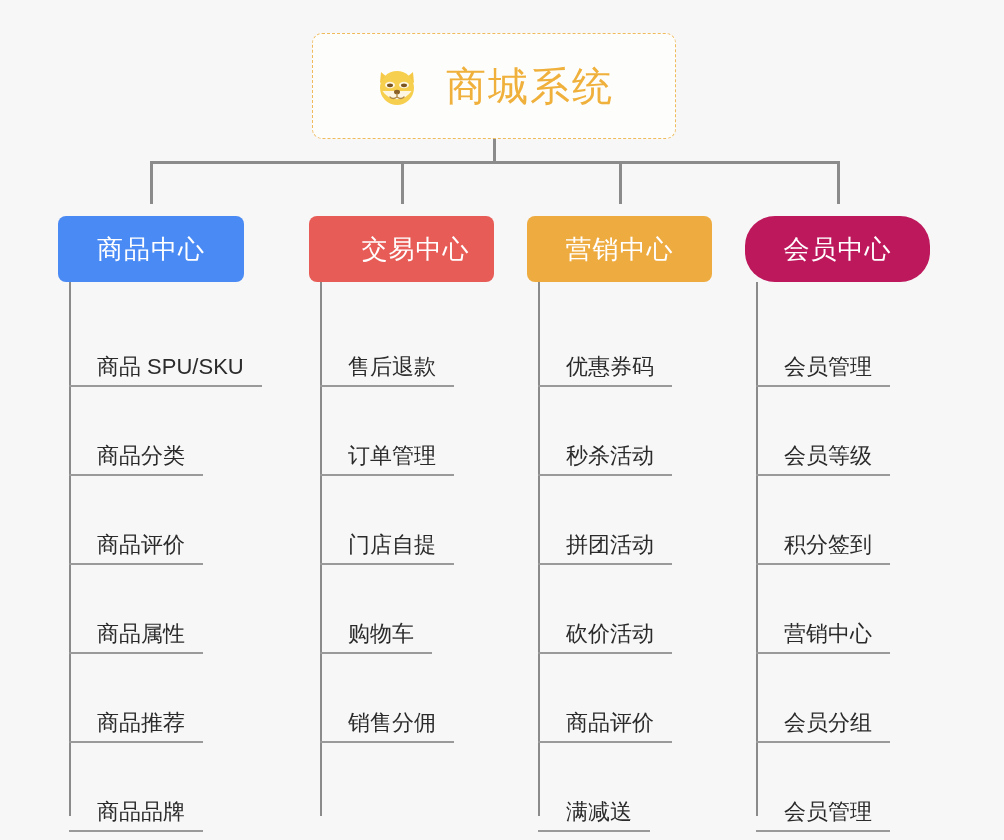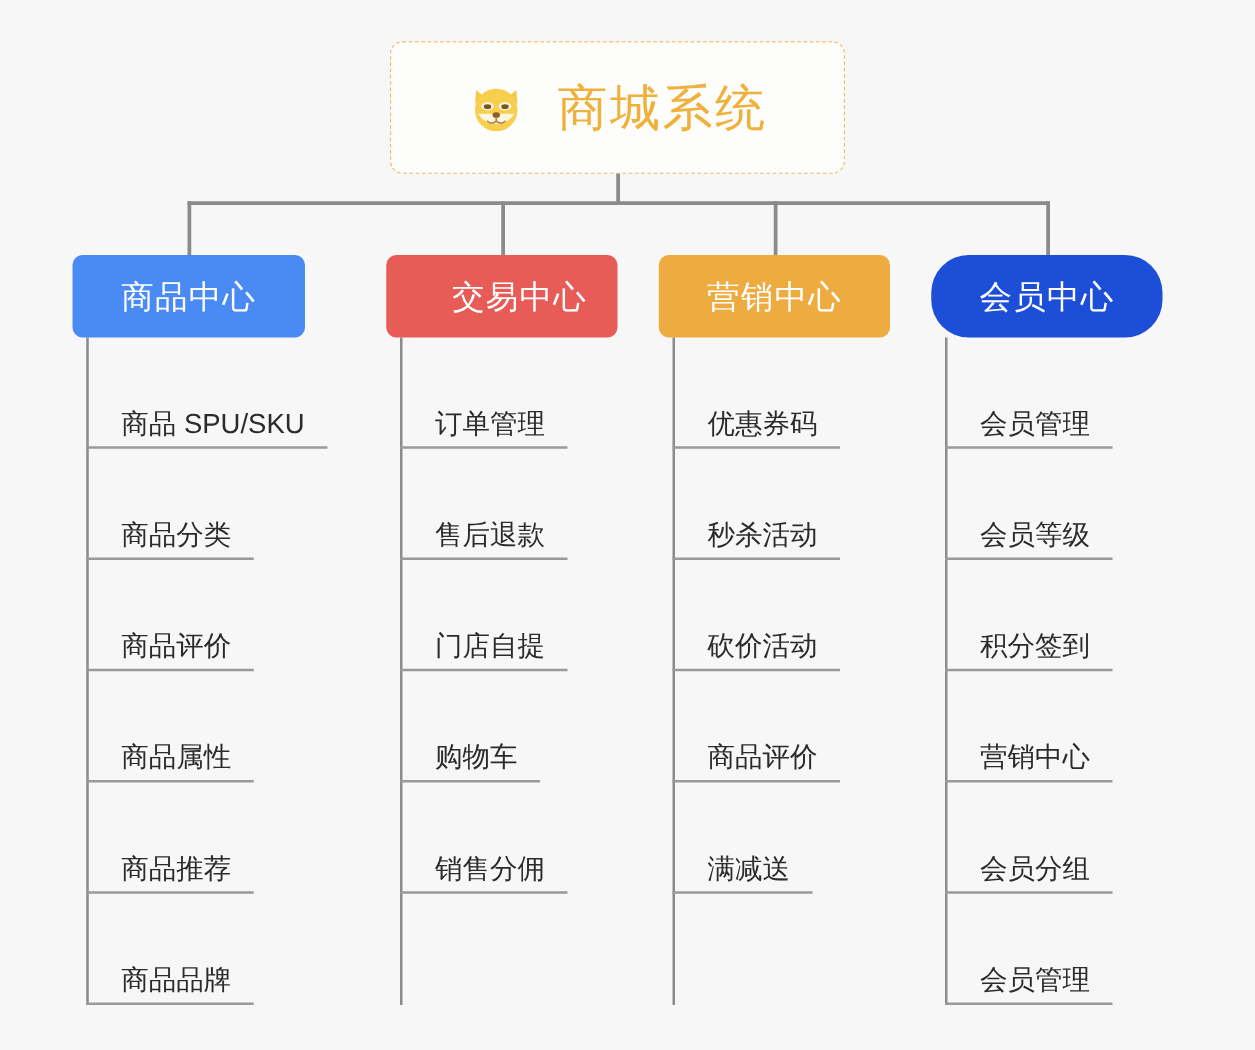--- a/index.html
+++ b/index.html
@@ -83,27 +83,28 @@
   .cat-box {
     height: 66px;
     box-sizing: border-box;
     border-radius: 8px;
     display: flex;
     align-items: center;
     justify-content: center;
     color: #ffffff;
     font-size: 26px;
     letter-spacing: 1px;
+    margin-top: 12px;
   }
 
   
   .leaf-list {
     position: relative;
     margin-top: 0;
-    padding-top: 0;
+    padding-top: 16px;
   }
   .leaf-spine {
     position: absolute;
     left: 11px;
     top: 0;
     width: 2px;
     background: #8b8b8b;
   }
   .leaf-item {
     position: relative;
@@ -179,24 +180,24 @@
     </div>
   </div>
 
   <div class="column" style="left:309px;width:185px">
     <div class="cat-box" style="background: rgb(232, 92, 87); padding-left: 28px;">
       <span>交易中心</span>
     </div>
     <div class="leaf-list">
       <div class="leaf-spine" style="height: 534px;"></div>
       <div class="leaf-item">
+          <span class="leaf-label">售后退款</span>
+        </div>
+      <div class="leaf-item">
           <span class="leaf-label">订单管理</span>
-        </div>
-      <div class="leaf-item">
-          <span class="leaf-label">售后退款</span>
         </div>
       <div class="leaf-item">
           <span class="leaf-label">门店自提</span>
         </div>
       <div class="leaf-item">
           <span class="leaf-label">购物车</span>
         </div>
       <div class="leaf-item">
           <span class="leaf-label">销售分佣</span>
         </div>
@@ -209,33 +210,36 @@
     </div>
     <div class="leaf-list">
       <div class="leaf-spine" style="height: 534px;"></div>
       <div class="leaf-item">
           <span class="leaf-label">优惠券码</span>
         </div>
       <div class="leaf-item">
           <span class="leaf-label">秒杀活动</span>
         </div>
       <div class="leaf-item">
+          <span class="leaf-label">拼团活动</span>
+        </div>
+      <div class="leaf-item">
           <span class="leaf-label">砍价活动</span>
         </div>
       <div class="leaf-item">
           <span class="leaf-label">商品评价</span>
         </div>
       <div class="leaf-item">
           <span class="leaf-label">满减送</span>
         </div>
     </div>
   </div>
 
   <div class="column" style="left:745px;width:185px">
-    <div class="cat-box" style="background: #1d4ed8; border-radius: 30px;">
+    <div class="cat-box" style="background: #be185d; border-radius: 30px;">
       <span>会员中心</span>
     </div>
     <div class="leaf-list">
       <div class="leaf-spine" style="height: 534px;"></div>
       <div class="leaf-item">
           <span class="leaf-label">会员管理</span>
         </div>
       <div class="leaf-item">
           <span class="leaf-label">会员等级</span>
         </div>

